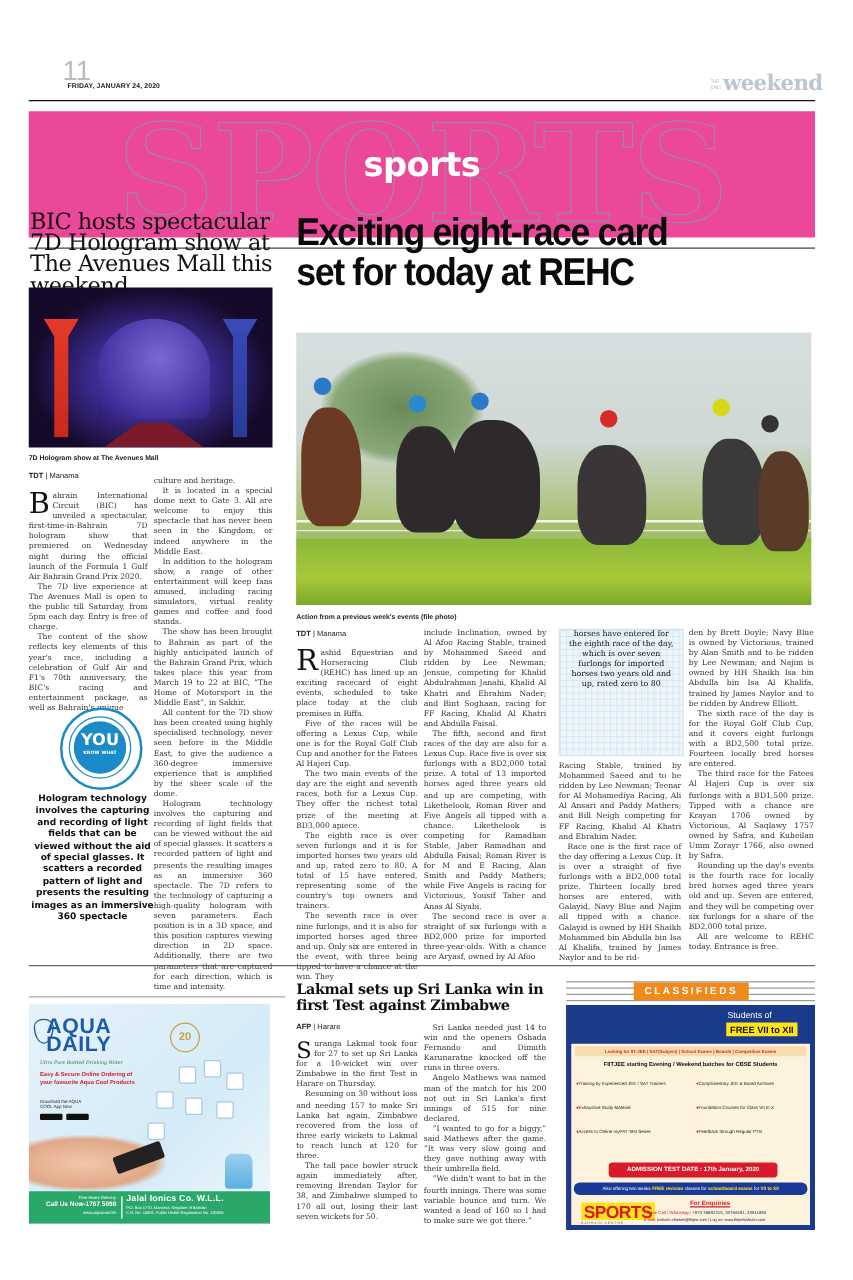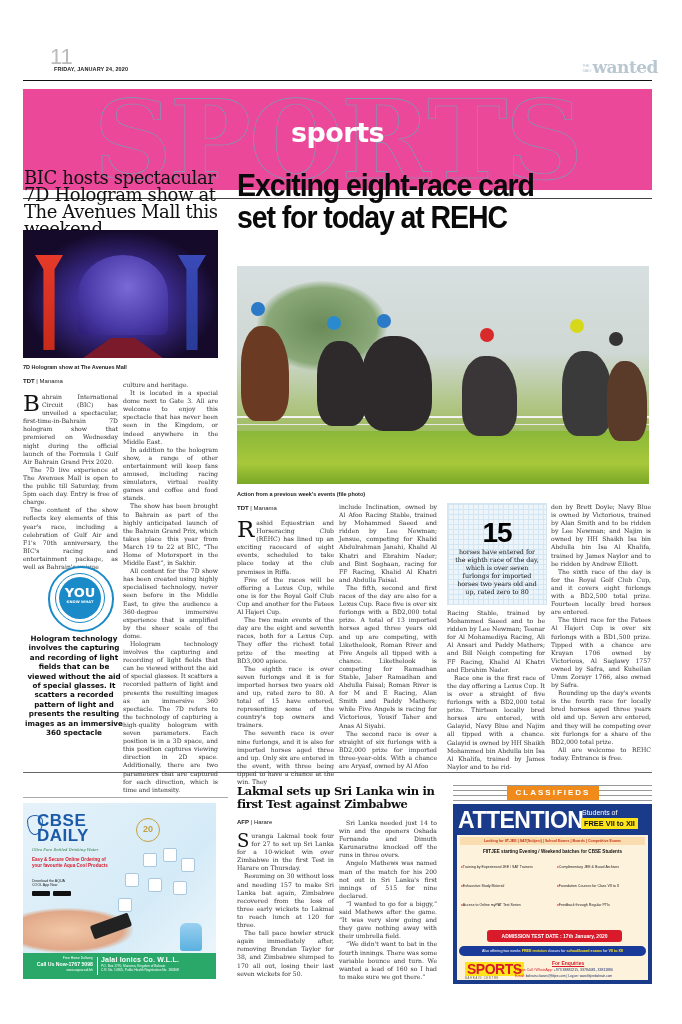--- a/index.html
+++ b/index.html
@@ -94,21 +94,21 @@
   .fiit .enq { position:absolute; left:95px; top:125px; font-family:"Liberation Sans", sans-serif; font-weight:bold; font-size:5px; color:#d81a2a; text-decoration:underline; }
   .fiit .call { position:absolute; left:58px; top:133px; font-family:"Liberation Sans", sans-serif; font-size:3.5px; color:#d81a2a; }
   .fiit .call span, .fiit .mail span { color:#1a2a6a; }
   .fiit .mail { position:absolute; left:58px; top:139px; font-family:"Liberation Sans", sans-serif; font-size:3.2px; color:#d81a2a; }
 </style>
 </head>
 <body>
 
 <div class="abs page-num">11</div>
 <div class="abs date">FRIDAY, JANUARY 24, 2020</div>
-<div class="abs logo"><small>THE DAILY</small><span>wanted</span></div>
+<div class="abs logo"><small>THE DAILY</small><span>weekend</span></div>
 <div class="abs rule-top"></div>
 <div class="abs banner">
   <div class="banner-bg">SPORTS</div>
   <div class="banner-title">sports</div>
 </div>
 <div class="abs rule-banner"></div>
 
 <div class="abs h-left">BIC hosts spectacular 7D Hologram show at The Avenues Mall this weekend</div>
 <div class="abs photo-left">
   <div class="dome"></div>
@@ -179,42 +179,41 @@
   <p>The eighth race is over seven furlongs and it is for imported horses two years old and up, rated zero to 80. A total of 15 have entered, representing some of the country's top owners and trainers.</p>
   <p>The seventh race is over nine furlongs, and it is also for imported horses aged three and up. Only six are entered in the event, with three being tipped to have a chance at the win. They</p>
 </div>
 <div class="abs col" style="left:339px;top:503px;width:98px;">
   <p class="first">include Inclination, owned by Al Afoo Racing Stable, trained by Mohammed Saeed and ridden by Lee Newman; Jensue, competing for Khalid Abdulrahman Janahi, Khalid Al Khatri and Ebrahim Nader; and Bint Soghaan, racing for FF Racing, Khalid Al Khatri and Abdulla Faisal.</p>
   <p>The fifth, second and first races of the day are also for a Lexus Cup. Race five is over six furlongs with a BD2,000 total prize. A total of 13 imported horses aged three years old and up are competing, with Likethelook, Roman River and Five Angels all tipped with a chance. Likethelook is competing for Ramadhan Stable, Jaber Ramadhan and Abdulla Faisal; Roman River is for M and E Racing, Alan Smith and Paddy Mathers; while Five Angels is racing for Victorious, Yousif Taher and Anas Al Siyabi.</p>
   <p>The second race is over a straight of six furlongs with a BD2,000 prize for imported three-year-olds. With a chance are Aryasf, owned by Al Afoo</p>
 </div>
 
 <div class="abs stat-box">
-  <div class="stat-num">15</div>
   <div class="stat-text">horses have entered for the eighth race of the day, which is over seven furlongs for imported horses two years old and up, rated zero to 80</div>
 </div>
 <div class="abs col" style="left:447px;top:609px;width:98px;">
   <p class="first">Racing Stable, trained by Mohammed Saeed and to be ridden by Lee Newman; Teenar for Al Mohamediya Racing, Ali Al Ansari and Paddy Mathers; and Bill Neigh competing for FF Racing, Khalid Al Khatri and Ebrahim Nader.</p>
   <p>Race one is the first race of the day offering a Lexus Cup. It is over a straight of five furlongs with a BD2,000 total prize. Thirteen locally bred horses are entered, with Galayid, Navy Blue and Najim all tipped with a chance. Galayid is owned by HH Shaikh Mohammed bin Abdulla bin Isa Al Khalifa, trained by James Naylor and to be rid-</p>
 </div>
 <div class="abs col" style="left:551px;top:503px;width:100px;">
   <p class="first">den by Brett Doyle; Navy Blue is owned by Victorious, trained by Alan Smith and to be ridden by Lee Newman; and Najim is owned by HH Shaikh Isa bin Abdulla bin Isa Al Khalifa, trained by James Naylor and to be ridden by Andrew Elliott.</p>
   <p>The sixth race of the day is for the Royal Golf Club Cup, and it covers eight furlongs with a BD2,500 total prize. Fourteen locally bred horses are entered.</p>
   <p>The third race for the Fatees Al Hajeri Cup is over six furlongs with a BD1,500 prize. Tipped with a chance are Krayan 1706 owned by Victorious, Al Saqlawy 1757 owned by Safra, and Kuheilan Umm Zorayr 1766, also owned by Safra.</p>
   <p>Rounding up the day's events is the fourth race for locally bred horses aged three years old and up. Seven are entered, and they will be competing over six furlongs for a share of the BD2,000 total prize.</p>
   <p>All are welcome to REHC today. Entrance is free.</p>
 </div>
 
 <div class="abs rule-mid"></div>
 
 <div class="abs rule-ad"></div>
 <div class="abs ad-aqua">
   <div class="aqua-drop"></div>
   <div class="aqua-logo">
-      <div>CBSE</div>
+      <div>AQUA</div>
       <div>DAILY</div>
     </div>
   <div class="aqua-badge">20</div>
   <div class="aqua-tag">Ultra Pure Bottled Drinking Water</div>
   <div class="aqua-red" style="width:80px;">Easy &amp; Secure Online Ordering of your favourite Aqua Cool Products</div>
   <div class="aqua-dl" style="width:40px;">Download the AQUA COOL App Now</div>
   <div class="aqua-store" style="left:9px;"></div>
   <div class="aqua-store" style="left:30px;"></div>
   <div class="aqua-icons" style="left:120px;top:50px;"></div>
   <div class="aqua-icons" style="left:140px;top:45px;"></div>
@@ -253,21 +252,20 @@
 </div>
 
 <div class="abs cls-lines">
   <div class="ln" style="top:0;"></div>
   <div class="ln" style="top:5px;"></div>
   <div class="ln" style="top:10px;"></div>
   <div class="ln" style="top:15px;"></div>
 </div>
 <div class="abs cls-tag">CLASSIFIEDS</div>
 <div class="abs fiit">
-  <div class="att">ATTENTION</div>
   <div class="stu">Students of</div>
   <div class="cbse">FREE VII to XII</div>
   <div class="body">
     <div class="look">Looking for IIT-JEE | SAT(Subject) | School Exams | Boards | Competitive Exams</div>
     <div class="start">FIITJEE starting Evening / Weekend batches for CBSE Students</div>
     <div class="bul" style="left:4px;top:30px;">Training by Experienced JEE / SAT Trainers</div>
     <div class="bul" style="left:100px;top:30px;">Complimentary JEE &amp; Board Archives</div>
     <div class="bul" style="left:4px;top:49px;">Exhaustive Study Material</div>
     <div class="bul" style="left:100px;top:49px;">Foundation Courses for Class VII to X</div>
     <div class="bul" style="left:4px;top:68px;">Access to Online myPAT Test Series</div>

